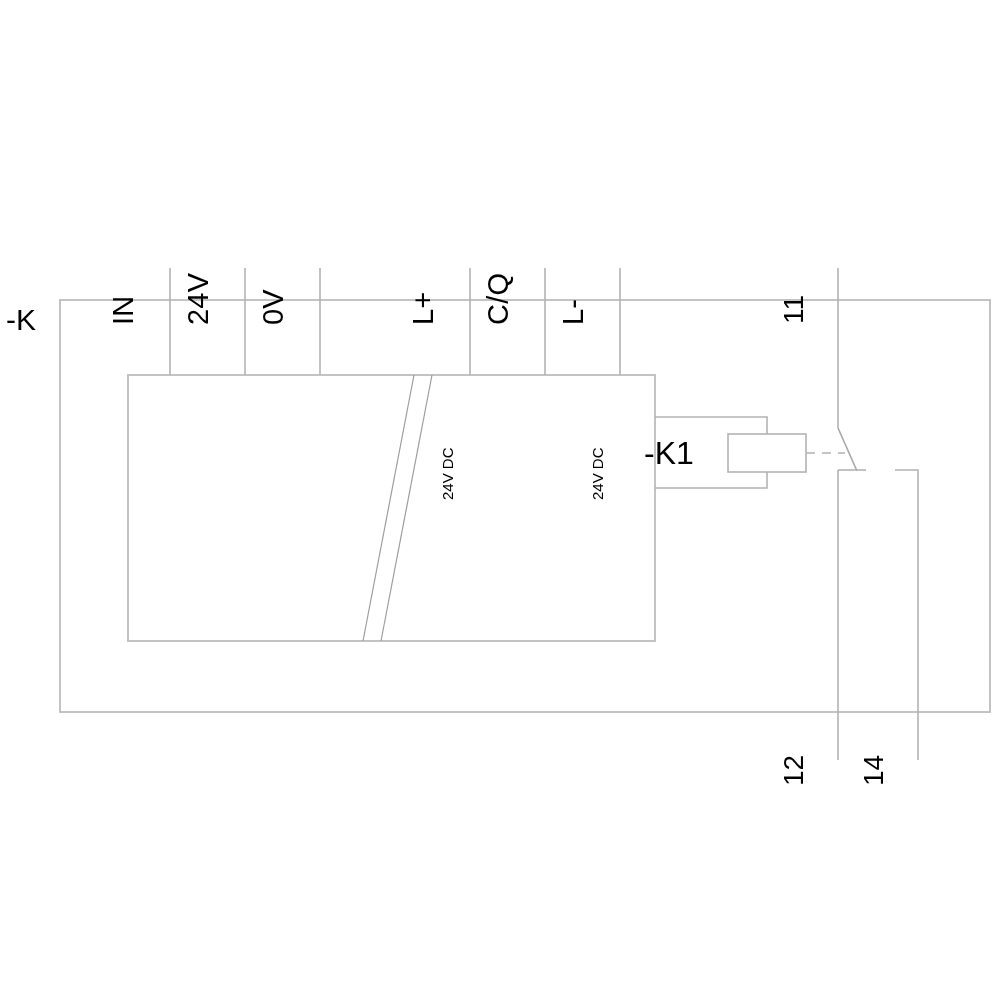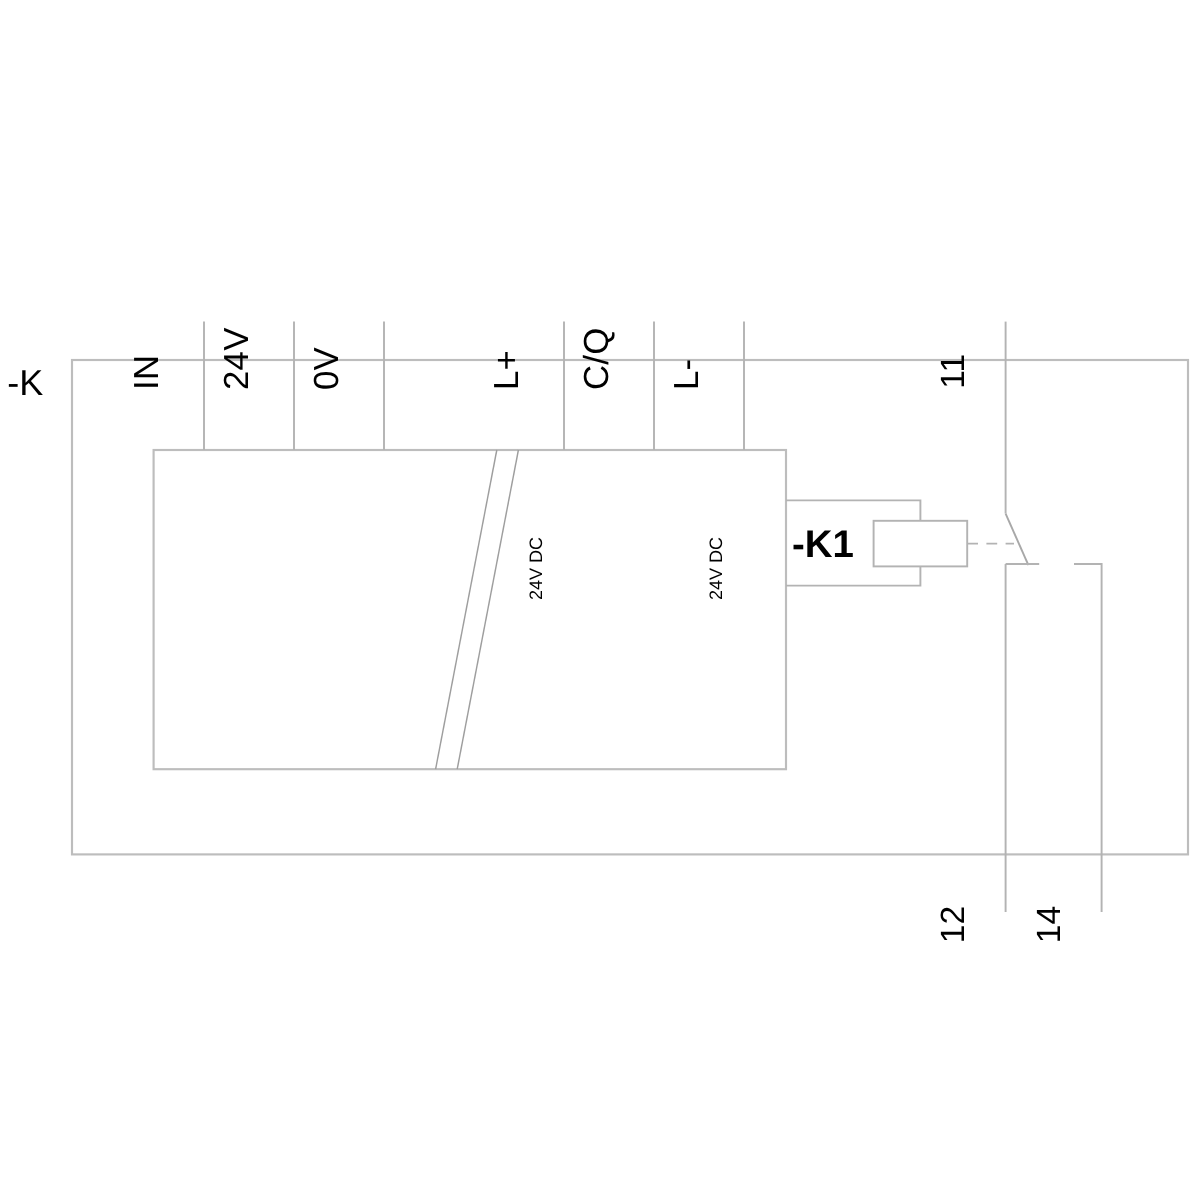--- a/index.html
+++ b/index.html
@@ -152,15 +152,15 @@
   <div class="lbl contact-label lbl-vert" style="left:808px; top:296px;">11</div>
 
   <div class="lbl contact-label lbl-vert" style="left:808px; top:758px;">12</div>
 
   <div class="lbl contact-label lbl-vert" style="left:888px; top:758px;">14</div>
 
   <div class="lbl volt-label lbl-vert" style="left:455px; top:485px;">24V DC</div>
 
   <div class="lbl volt-label lbl-vert" style="left:605px; top:485px;">24V DC</div>
 
-  <div class="lbl relay-label" style="left:660px; top:437px;font-weight:bold;">-K1</div>
+  <div class="lbl relay-label" style="left:644px; top:437px;">-K1</div>
 
 </div>
 
 </body></html>

